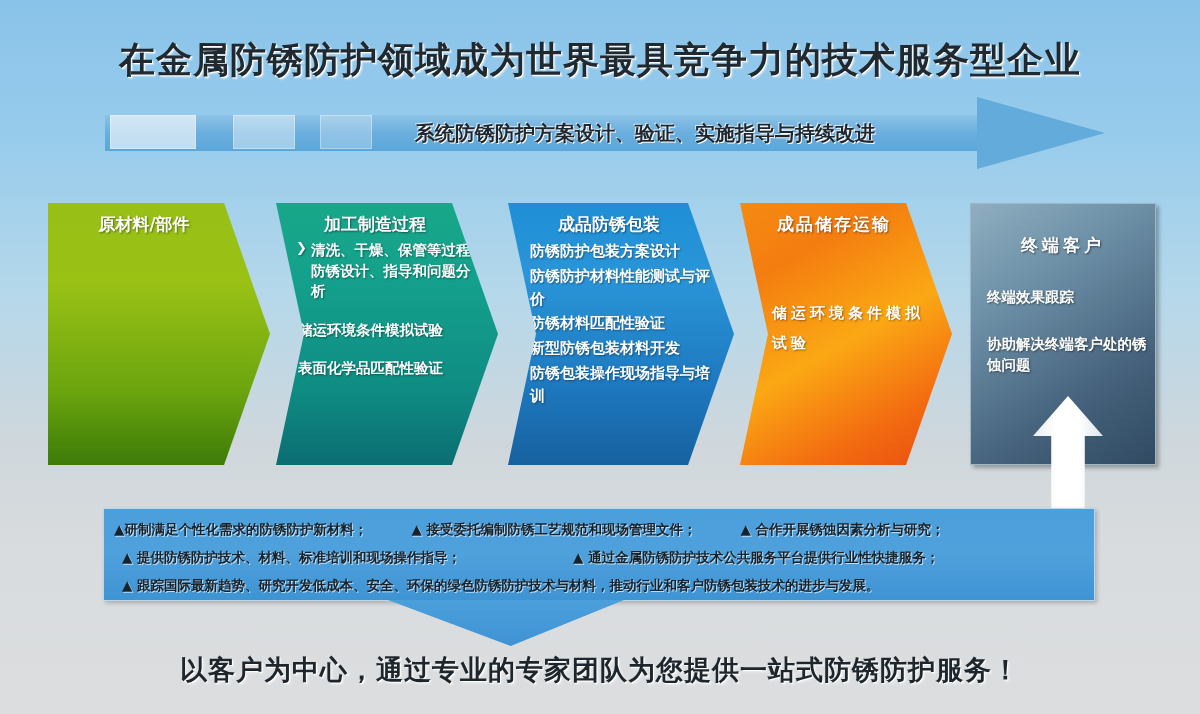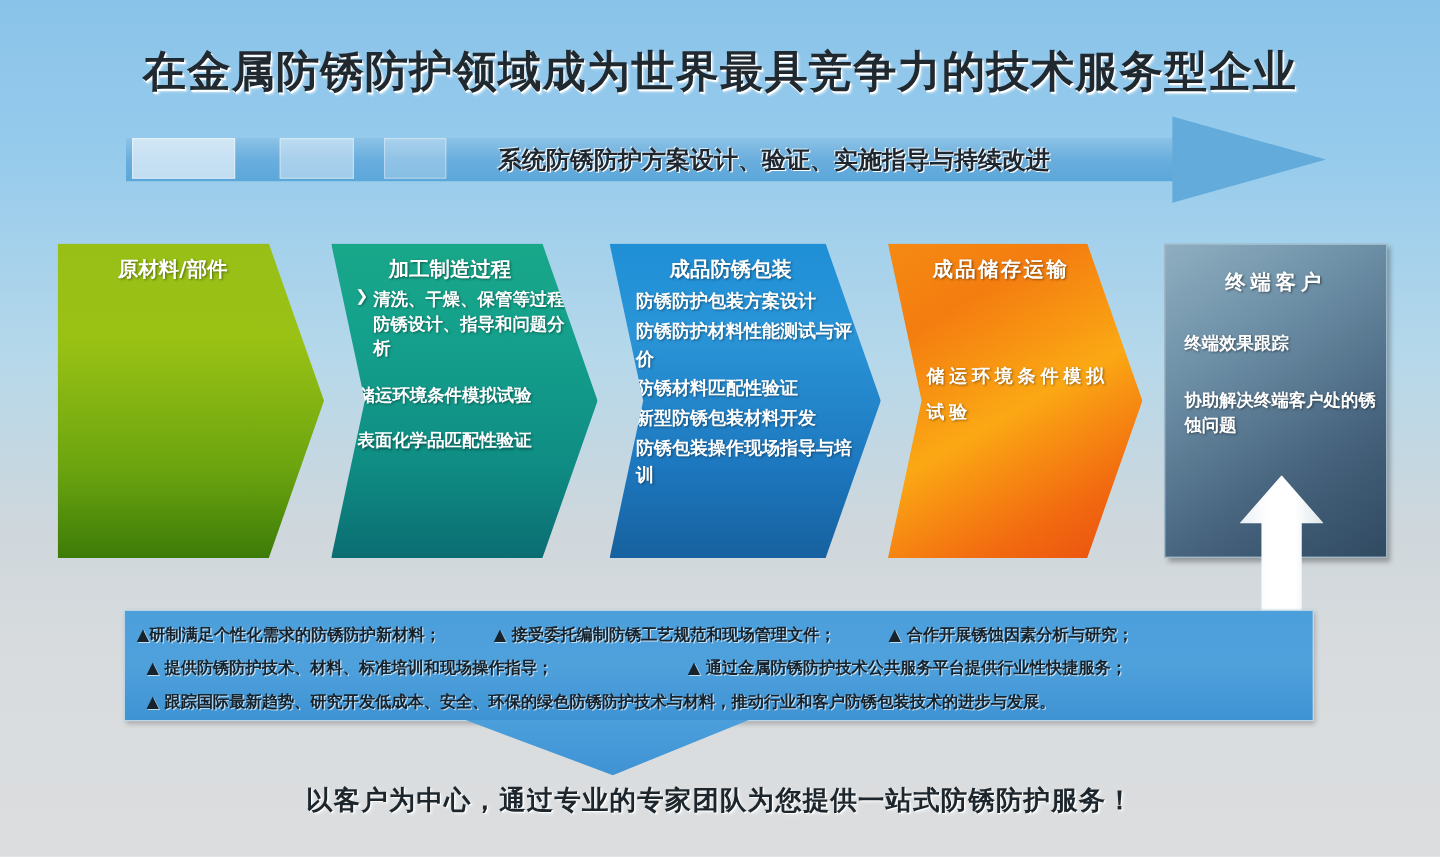--- a/index.html
+++ b/index.html
@@ -105,21 +105,21 @@
   #box4 .htitle{ letter-spacing:2px; }
 
   
   #box5{
     position:absolute; left:970px; top:203px; width:186px; height:262px;
     background:linear-gradient(145deg,#8faec0 0%,#6e91a8 30%,#44607a 72%,#2f4a61 100%);
     border:1px solid #9fb7c6; color:#fff;
     box-shadow:3px 3px 4px rgba(0,0,0,.30);
   }
   #box5 .htitle{
-    font-size:17px; font-weight:bold; text-align:center; margin:20px 0 0 0;
+    font-size:17px; font-weight:bold; text-align:center; margin:30px 0 0 0;
     letter-spacing:4px; text-shadow:1px 1px 2px rgba(0,0,0,.5);
   }
   #box5 ul{ list-style:none; margin:30px 0 0 16px; }
   #box5 li{
     font-size:14.5px; font-weight:bold; line-height:1.45;
     text-shadow:1px 1px 2px rgba(0,0,0,.45);
   }
   #box5 li.gap{ margin-top:26px; }
 
   
@@ -161,21 +161,21 @@
   .downarrow{
     position:absolute; left:388px; top:600px; width:236px; height:46px;
     background:linear-gradient(to bottom,#4b9fdb,#3f93d4);
     -webkit-clip-path:polygon(0 0,100% 0,52% 100%);
     clip-path:polygon(0 0,100% 0,52% 100%);
   }
 
   
   .footer{
     position:absolute; left:0; top:652px; width:1200px; text-align:center;
-    font-size:22px; font-weight:bold; color:#1d262c; letter-spacing:1px;
+    font-size:27px; font-weight:bold; color:#1d262c; letter-spacing:1px;
     white-space:nowrap;
     text-shadow:1px 1px 0 #ffffff, 2px 2px 3px rgba(255,255,255,.5);
   }
 </style>
 </head>
 <body>
 
 <div id="stage">
 
   <div class="title">在金属防锈防护领域成为世界最具竞争力的技术服务型企业</div>

